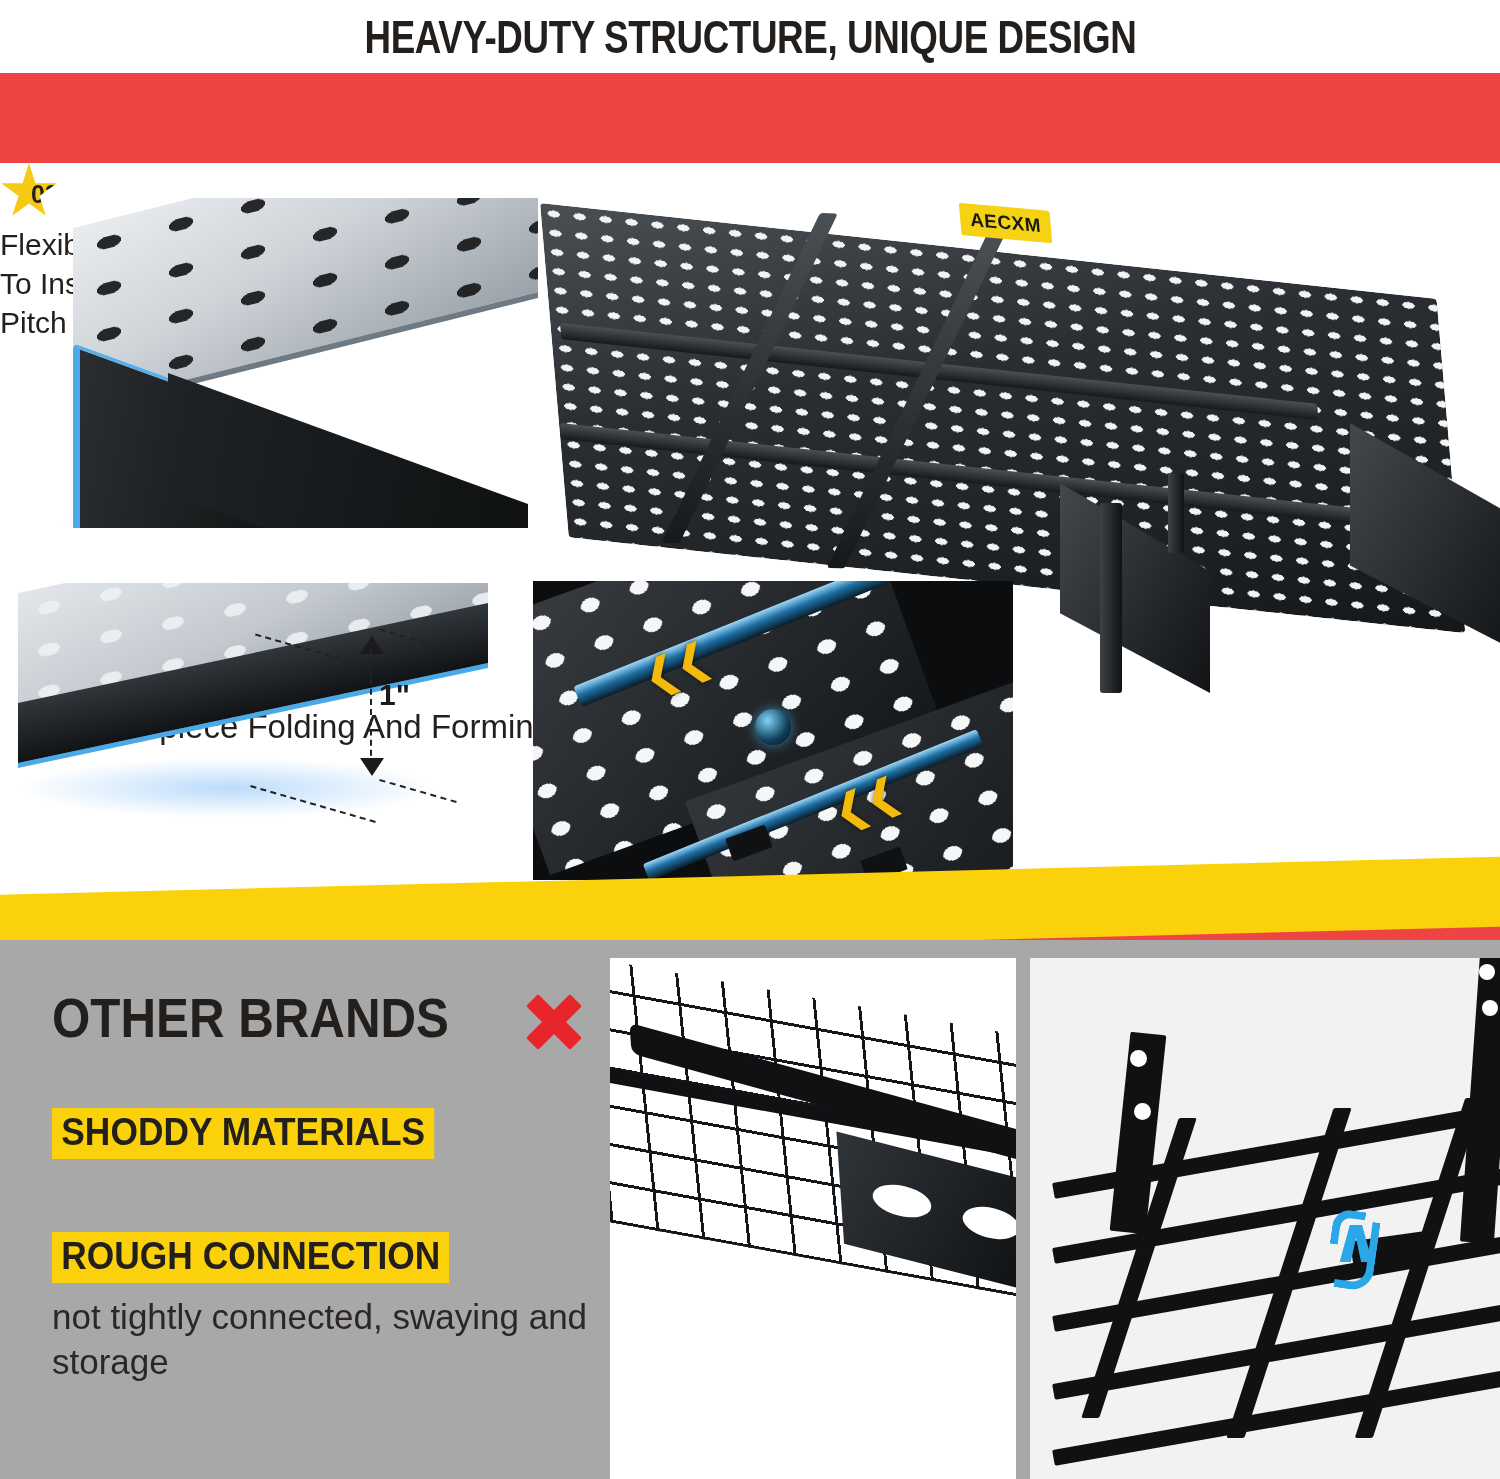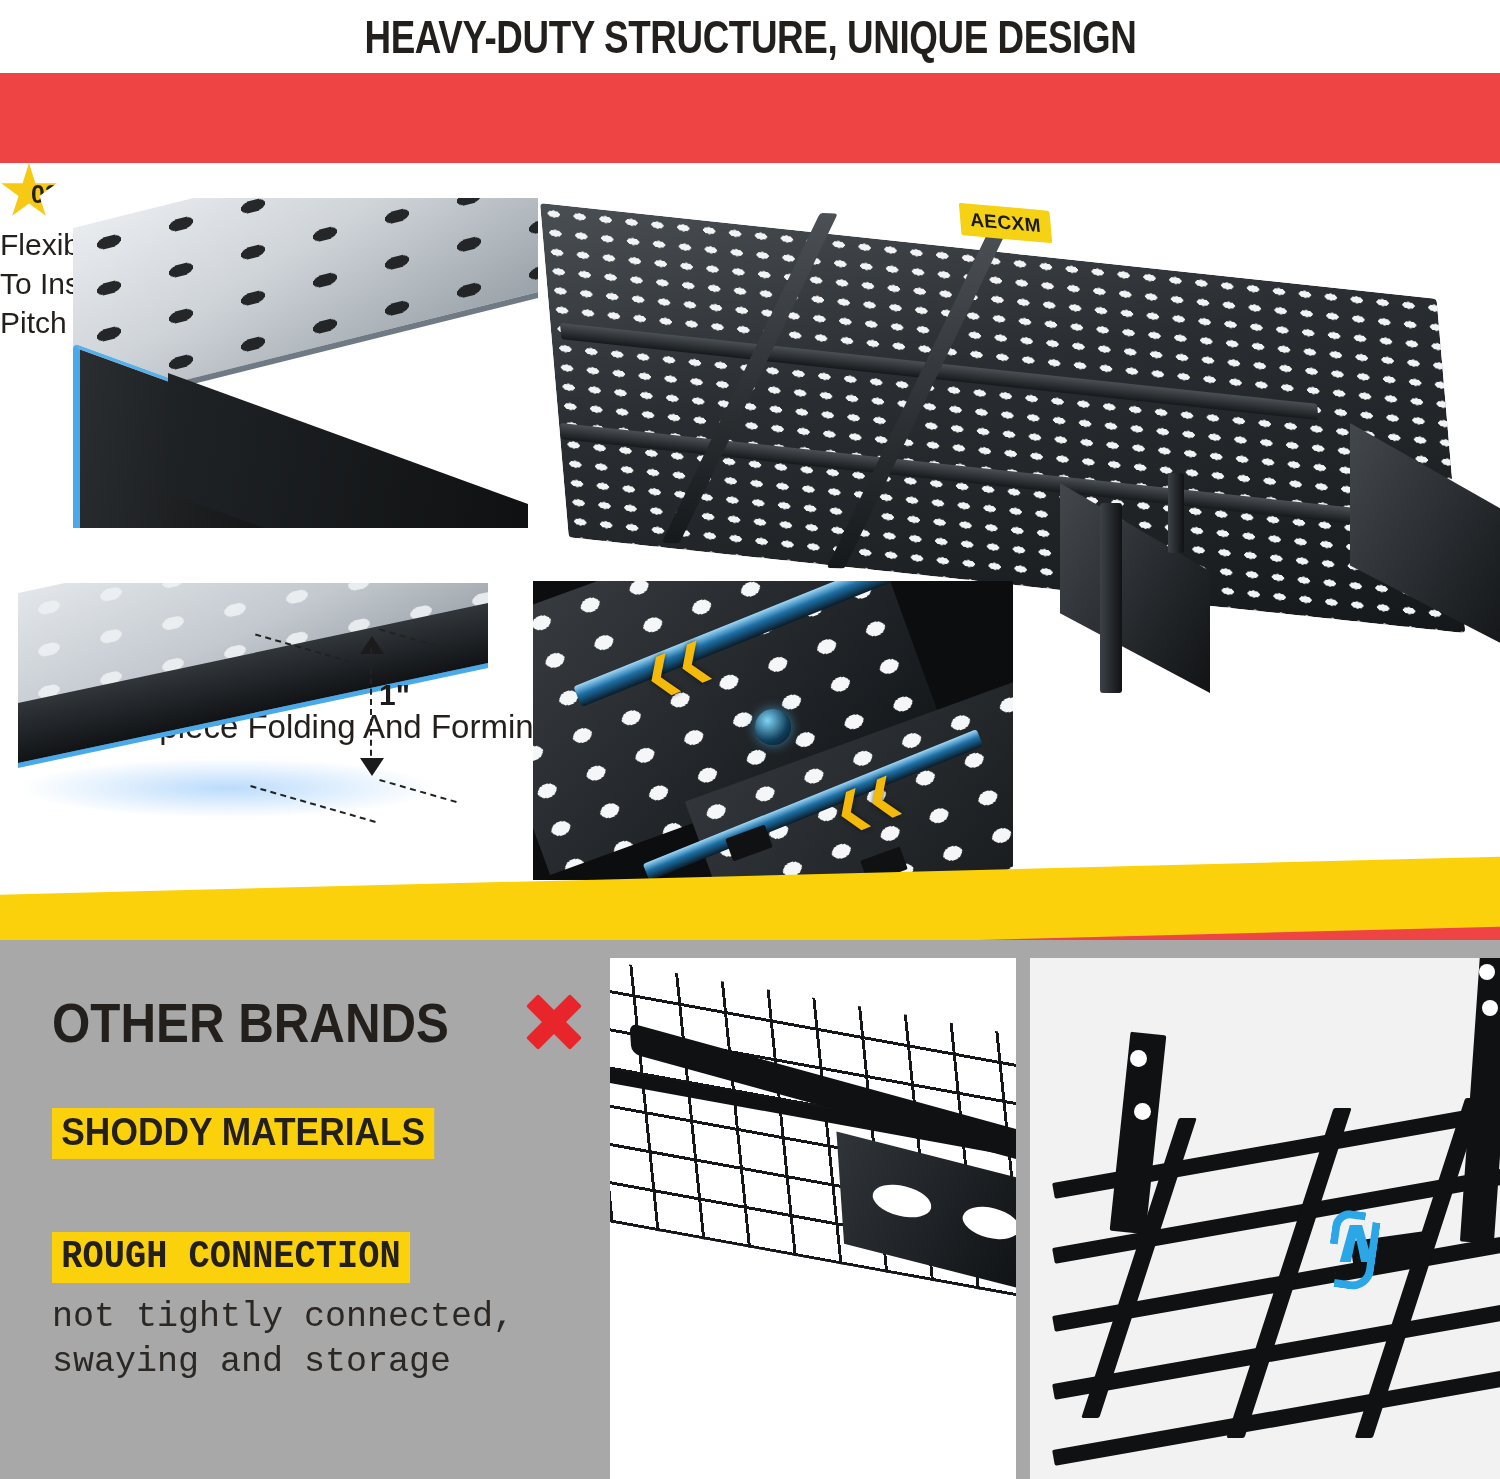--- a/index.html
+++ b/index.html
@@ -111,35 +111,35 @@
   .co3{left:1052px;top:700px;display:block;}
   .co3 .txt3{font-size:30px;color:#231f1c;line-height:1.30;margin-top:4px;max-width:430px;}
 
   
   .divider{position:absolute;left:-10px;top:895px;width:1520px;height:70px;
     background:#FBD10B;transform:rotate(-1.45deg);transform-origin:left center;}
   .divider-top-mask{position:absolute;left:0;top:880px;width:1500px;height:18px;background:#fff;}
 
   
   .bottom{position:absolute;left:0;top:940px;width:1500px;height:539px;background:#A8A8A8;overflow:hidden;}
-  .ob-title{position:absolute;left:52px;top:45px;display:flex;align-items:center;gap:14px;}
+  .ob-title{position:absolute;left:52px;top:45px;display:flex;align-items:flex-start;gap:14px;}
   .ob-title .ob-txt{font-weight:bold;font-size:56px;color:#231f1c;
     transform:scaleX(0.88);transform-origin:left center;white-space:nowrap;}
   .xmark{position:relative;width:74px;height:74px;flex:0 0 auto;}
   .xmark i{position:absolute;left:50%;top:6px;width:17px;height:62px;background:#E8252A;
     border-radius:2px;}
   .xmark i:first-child{transform:translateX(-50%) rotate(45deg);}
   .xmark i:last-child{transform:translateX(-50%) rotate(-45deg);}
 
   .hl{display:inline-block;background:#FBD10B;color:#231f1c;font-weight:bold;
     font-size:38px;padding:3px 10px 5px 10px;transform:scaleX(0.93);transform-origin:left center;
     white-space:nowrap;}
   .sub{font-size:35px;color:#2b2724;margin-top:12px;max-width:560px;line-height:1.28;}
   .blk1{position:absolute;left:52px;top:168px;}
-  .blk2{position:absolute;left:52px;top:292px;font-family:Liberation Mono, monospace;}
+  .blk2{position:absolute;left:52px;top:292px;}
 
   
   .bp{position:absolute;background:#ffffff;overflow:hidden;}
   .bp1{left:610px;top:18px;width:406px;height:521px;}
   .bp2{left:1030px;top:18px;width:470px;height:521px;background:#f2f2f2;}
   .bar{position:absolute;background:#0f1113;border-radius:2px;}
   .hook{position:absolute;color:#2BA7E8;font-size:64px;font-weight:bold;line-height:1;
     font-family:"DejaVu Sans", sans-serif;}
 </style>
 </head>

